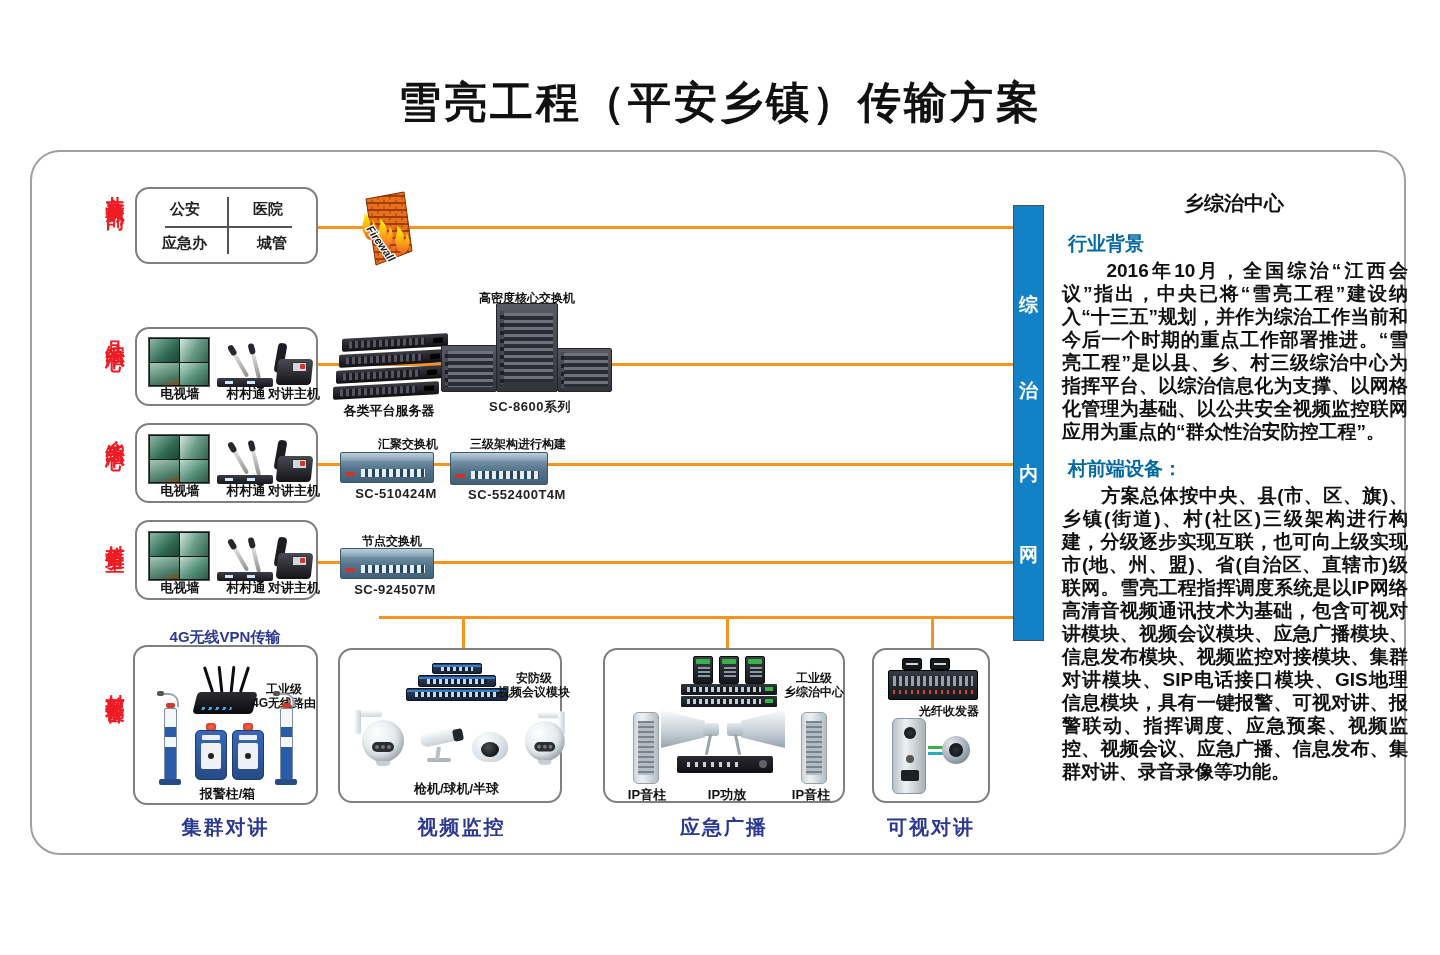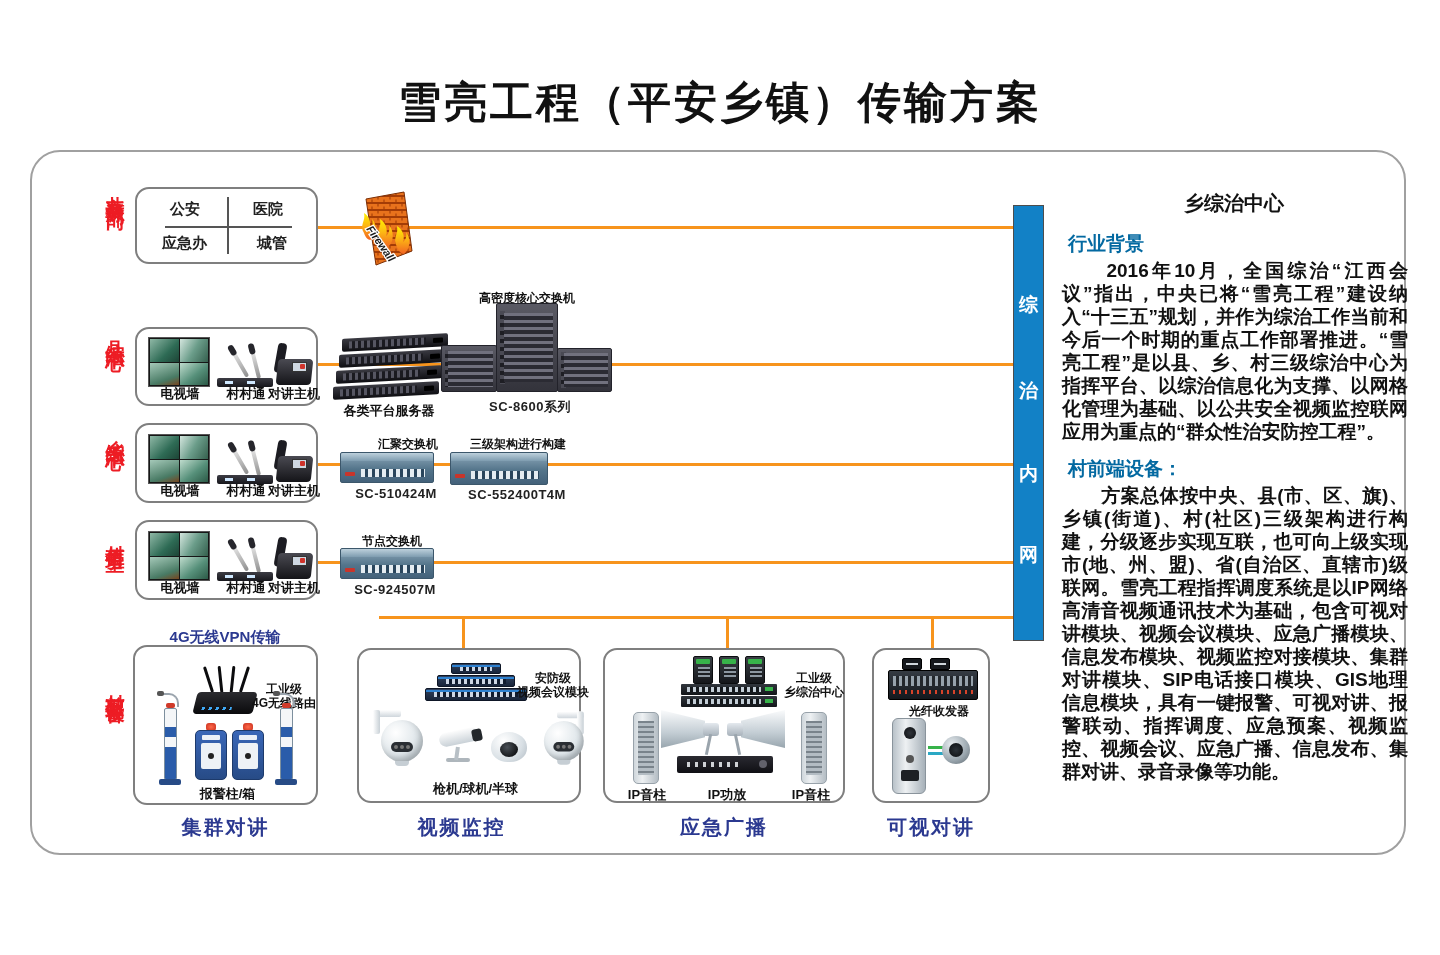--- a/index.html
+++ b/index.html
@@ -342,21 +342,21 @@
     <span class="beacon"></span>
       <span class="body3"></span>
       <span class="tag"></span>
       <span class="panel"></span>
       <span class="btn"></span>
   </div>
   <div class="lbl s13" style="left:0;top:138px;width:185px">报警柱/箱</div>
 </div>
 <div class="bluelbl" style="left:133px;top:814px;width:185px">集群对讲</div>
 
-<div class="rbox" style="left:357px;top:648px;width:224px;height:155px">
+<div class="rbox" style="left:338px;top:648px;width:224px;height:155px">
   <div class="nsw" style="left:92px;top:13px;width:50px;height:11px"></div>
   <div class="nsw" style="left:78px;top:25px;width:78px;height:12px"></div>
   <div class="nsw" style="left:66px;top:38px;width:102px;height:13px"></div>
   <div class="lbl s12" style="left:162px;top:20px;width:64px">安防级</div>
   <div class="lbl s12" style="left:158px;top:34px;width:72px">视频会议模块</div>
   <div class="ptz" style="left:10px;top:60px">
     <span class="brkh"></span>
       <span class="brkv"></span>
       <span class="ball"></span>
       <span class="lens"></span>
@@ -407,21 +407,21 @@
   <div class="lbl s13" style="left:12px;top:136px;width:60px">IP音柱</div>
   <div class="lbl s13" style="left:92px;top:136px;width:60px">IP功放</div>
   <div class="lbl s13" style="left:176px;top:136px;width:60px">IP音柱</div>
 </div>
 <div class="bluelbl" style="left:603px;top:814px;width:242px">应急广播</div>
 
 <div class="rbox" style="left:872px;top:648px;width:118px;height:155px">
   <div class="fbox" style="left:28px;top:8px"></div>
   <div class="fbox" style="left:56px;top:8px"></div>
   <div class="fiber" style="left:14px;top:20px"></div>
-  <div class="lbl s12" style="left:6px;top:53px;width:118px">光纤收发器</div>
+  <div class="lbl s12" style="left:16px;top:53px;width:118px">光纤收发器</div>
   <div class="doorph" style="left:18px;top:68px">
     <span class="cam"></span>
       <span class="btn2"></span>
       <span class="spk"></span>
   </div>
   <div class="lnk" style="left:54px;top:96px;background:#37b34a"></div>
   <div class="lnk" style="left:54px;top:102px;background:#2aa8c4"></div>
   <div class="camball" style="left:68px;top:86px"></div>
 </div>
 <div class="bluelbl" style="left:872px;top:814px;width:118px">可视对讲</div>

